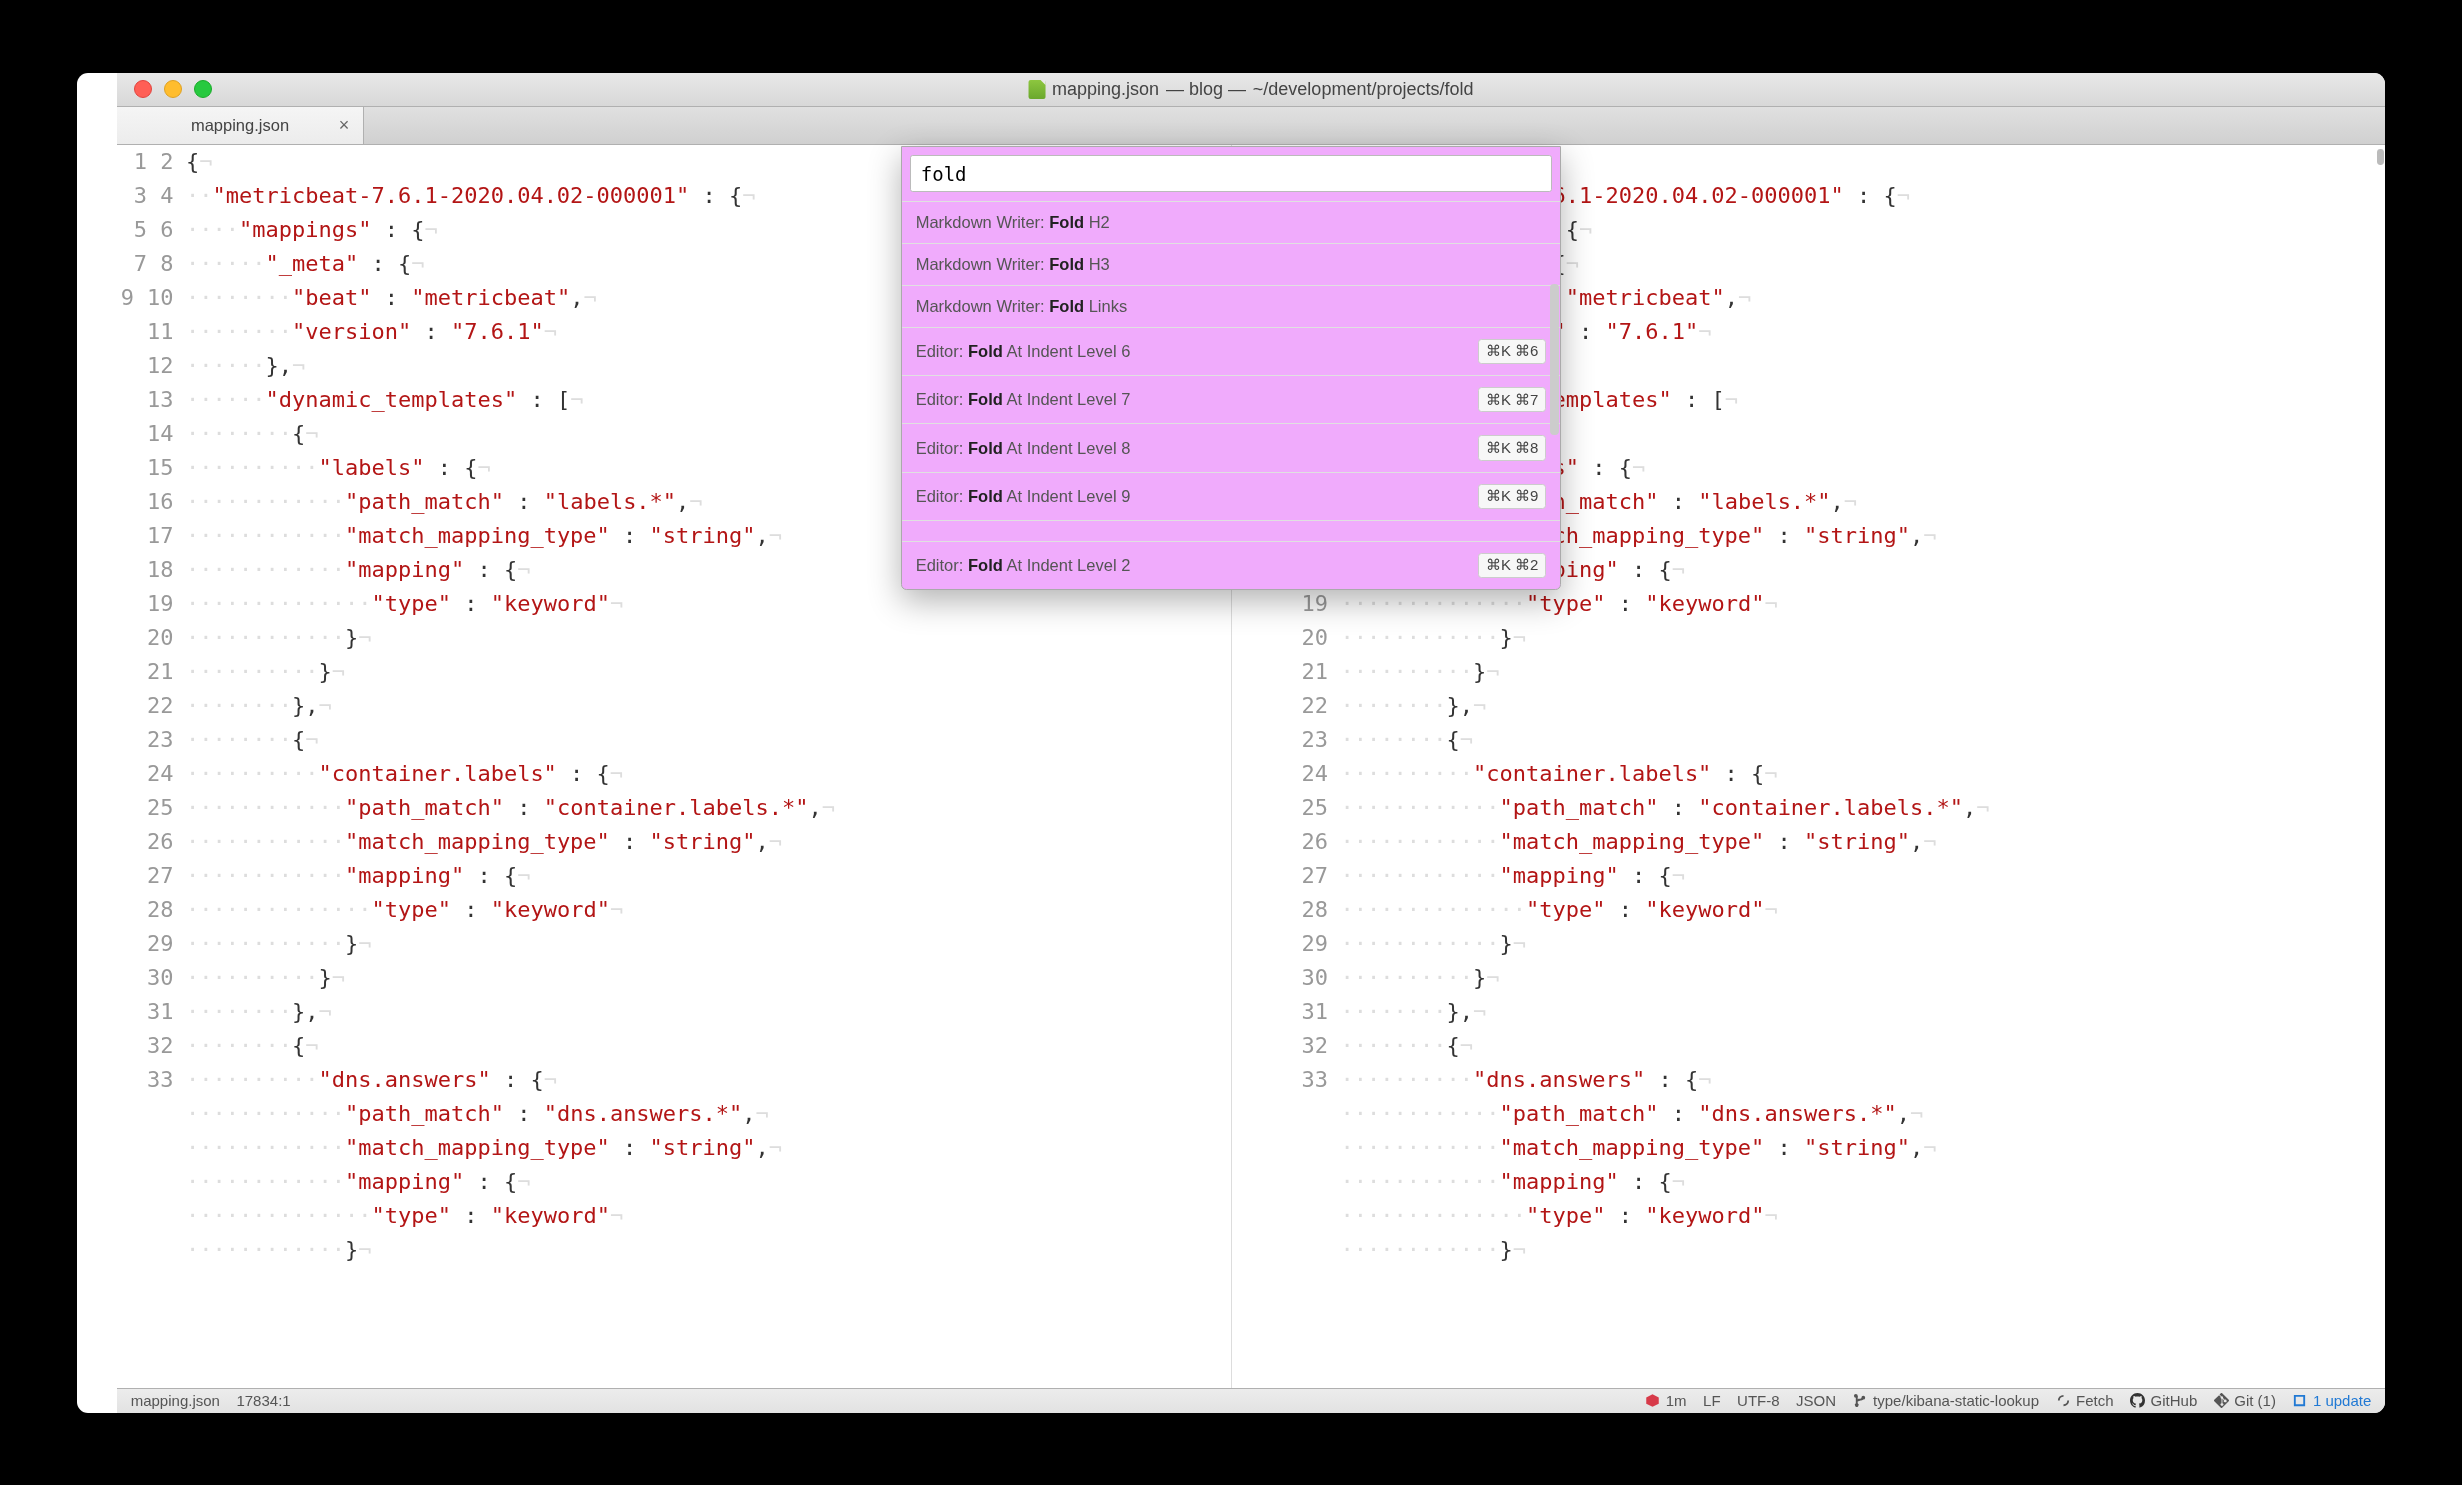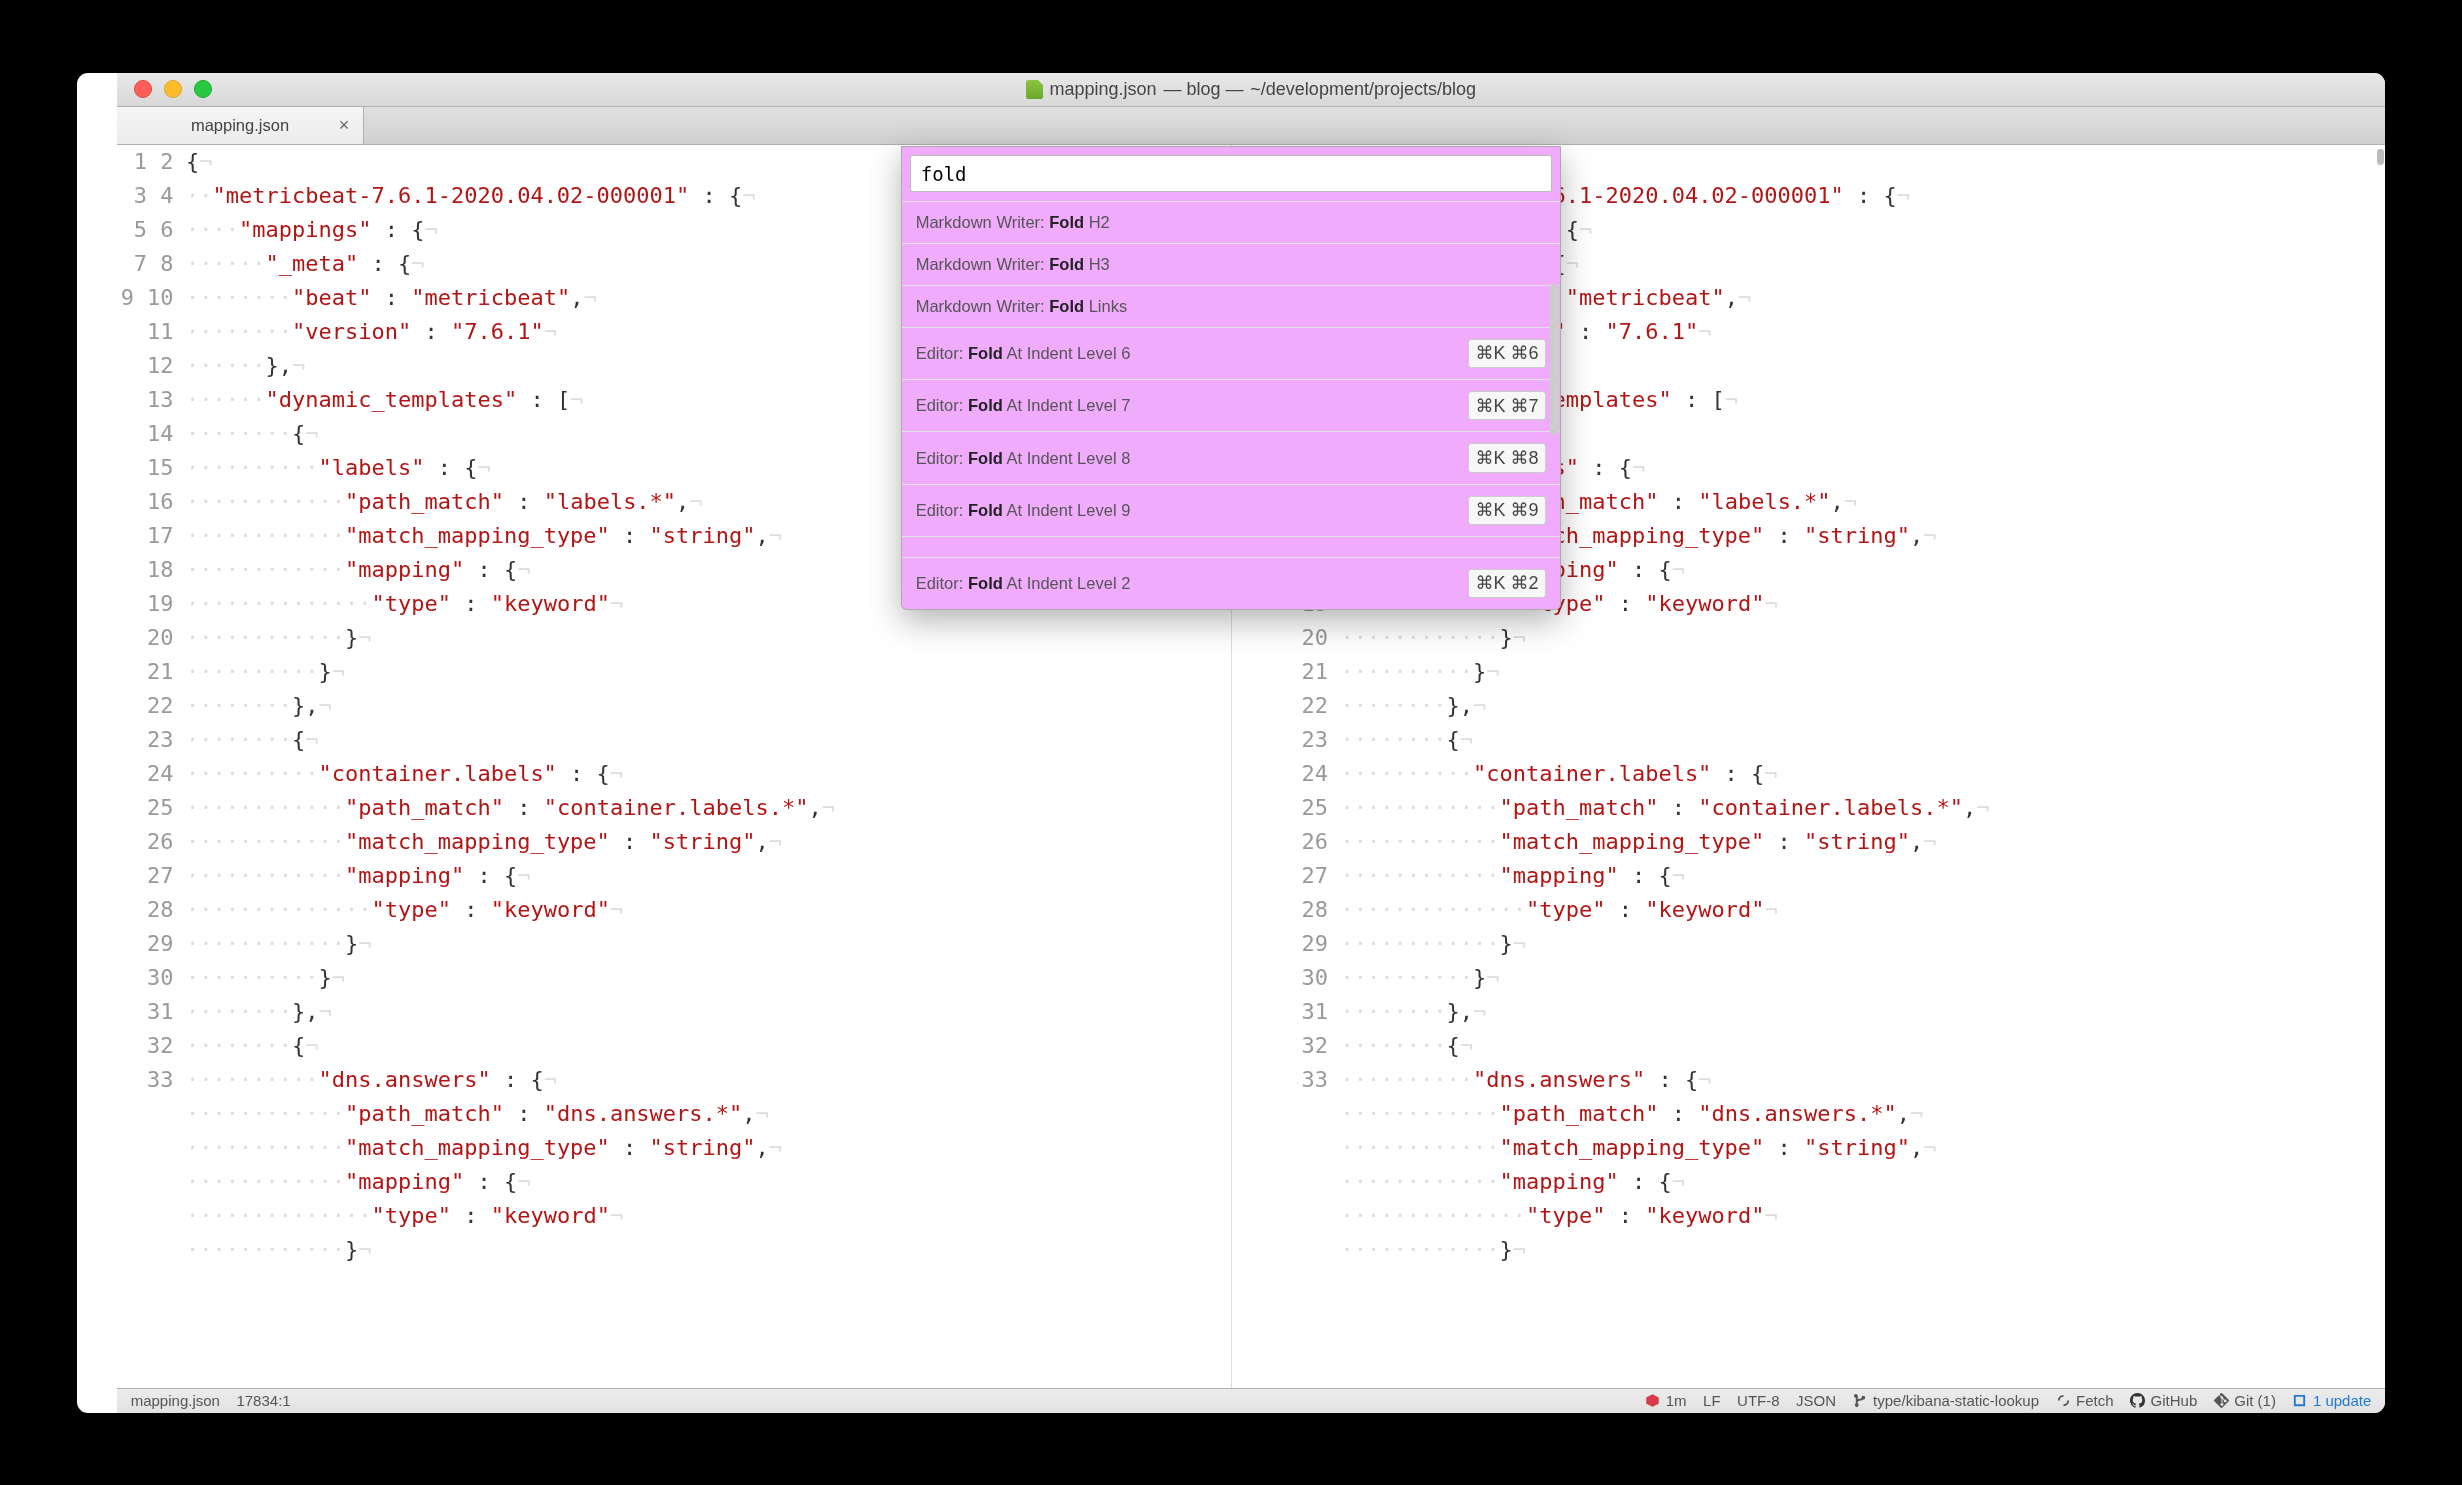--- a/index.html
+++ b/index.html
@@ -175,21 +175,21 @@
   padding: 11px 13.7px;
   border-top: 0.7px solid #e0e0e0;
   font-size: 16.5px;
   color: #555;
   display: flex;
   justify-content: space-between;
   align-items: center;
 }
 .palette-item b { color: #222; }
 .kbd {
-  font-size: 18px;
+  font-size: 15px;
   color: #444;
   border: 0.7px solid #ccc;
   padding: 2.7px 6.9px;
   border-radius: 3.4px;
   background: #f7f7f7;
 }
 .palette-sep {
   height: 20.6px;
   border-top: 0.7px solid #e0e0e0;
 }
@@ -221,21 +221,21 @@
   <div class="titlebar">
     <div class="traffic">
       <div class="tl r"></div>
       <div class="tl y"></div>
       <div class="tl g"></div>
     </div>
     <div class="title-text">
       <span class="file-icon"></span>
       <span>mapping.json</span>
       <span>— blog —</span>
-      <span>~/development/projects/blog</span>
+      <span>~/development/projects/fold</span>
     </div>
   </div>
 
   <div class="tabbar">
     <div class="tab">
       <span>mapping.json</span>
       <span class="tab-close">×</span>
     </div>
   </div>
 

